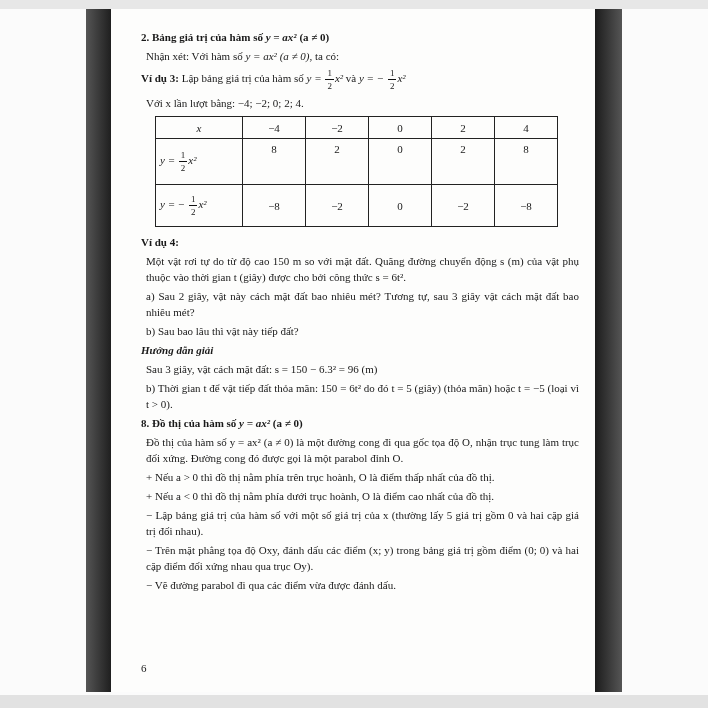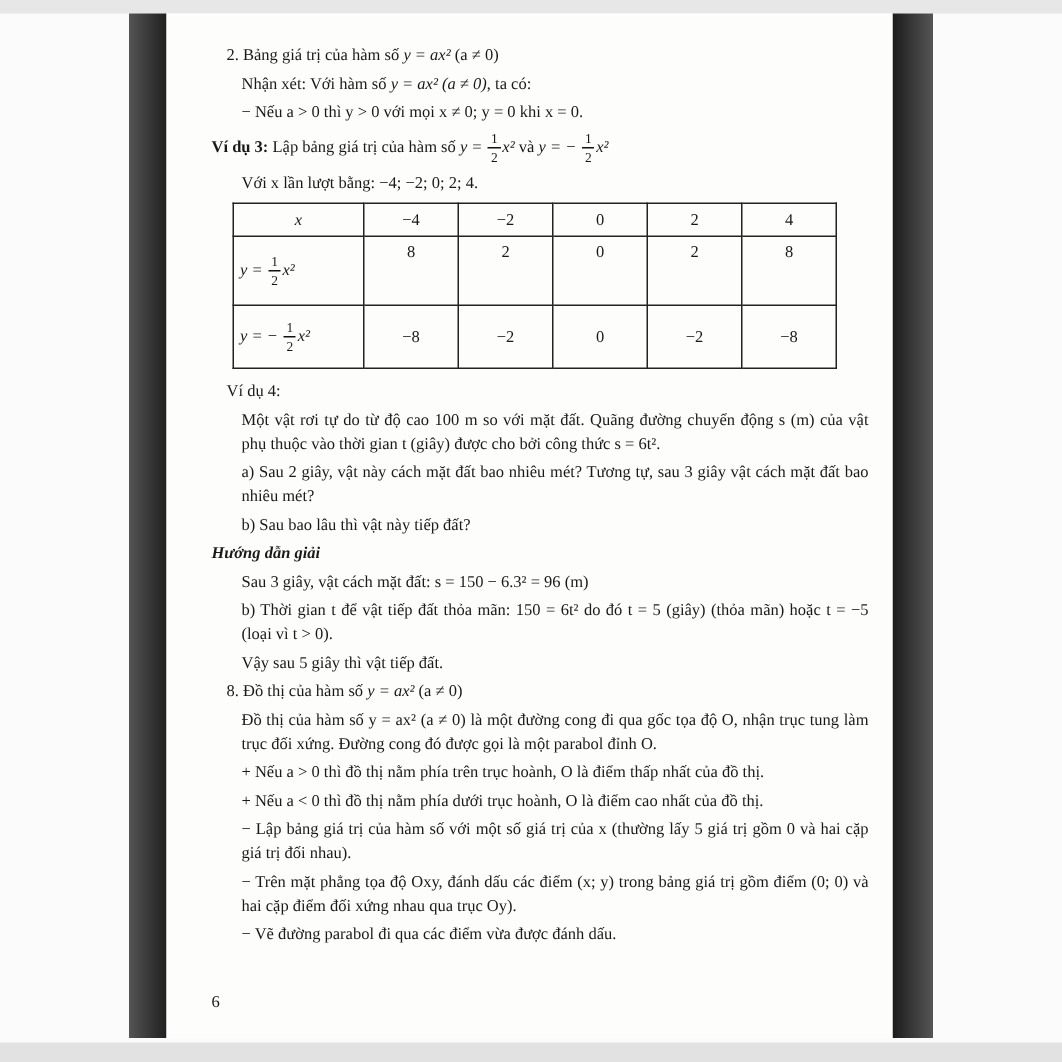--- a/index.html
+++ b/index.html
@@ -19,25 +19,25 @@
     position:absolute; left:595px; top:9px; width:27px; height:683px;
     background:linear-gradient(to left,#555,#1c1c1c);
   }
   .page {
     position:absolute; left:111px; top:9px; width:484px; height:683px;
     background:#fdfdfc; box-sizing:border-box;
     padding:20px 16px 0 30px;
     font-size:11px; line-height:16px;
   }
   .page p { margin-top:0; margin-bottom:3px; margin-right:0; text-align:justify; }
-  .h { font-weight:normal;margin-left:10px; }
+  .h { font-weight:bold; }
   .m { font-style:italic; }
   .bi { font-weight:bold; font-style:italic; }
   .center { text-align:center; }
-  .ind { margin-left:20px;font-family:Liberation Serif, serif; }
+  .ind { margin-left:5px;font-family:Liberation Serif, serif; }
   .frac {
     display:inline-flex; flex-direction:column; align-items:center;
     vertical-align:middle; margin:0 1px;
   }
   .frac .fn { border-bottom:1px solid #111; padding:0 2px; font-size:9px; line-height:12px; }
   .frac .fd { font-size:9px; line-height:12px; }
   table.vals { border-collapse:collapse; margin:5px 0 7px 14px; }
   .vals td { border:1px solid #222; font-size:11px; padding:0; }
   .vals td.lbl { width:78px; text-align:left; padding:2px 4px; }
   .vals td.val { width:62px; text-align:center; }
@@ -55,21 +55,20 @@
   <div class="edge-top"></div>
   <div class="bar-left"></div>
   <div class="bar-right"></div>
 
   <div class="page">
 
     <p class="h"><span>2. Bảng giá trị của hàm số </span><span class="m">y = ax²</span><span> (a ≠ 0)</span></p>
 
     <p class="ind"><span>Nhận xét: Với hàm số </span><span class="m">y = ax² (a ≠ 0)</span><span>, ta có:</span></p>
 
-    <p class="ind">− Nếu a &gt; 0 thì y &gt; 0 với mọi x ≠ 0; y = 0 khi x = 0.</p>
 
     <p>
       <b>Ví dụ 3: </b><span>Lập bảng giá trị của hàm số </span><span class="m">y = </span><span class="frac">
           <span class="fn">1</span>
           <span class="fd">2</span>
         </span><span class="m">x²</span><span> và </span><span class="m">y = − </span><span class="frac">
           <span class="fn">1</span>
           <span class="fd">2</span>
         </span><span class="m">x²</span>
     </p>
@@ -105,29 +104,28 @@
         <td class="val">−8</td>
         <td class="val">−2</td>
         <td class="val">0</td>
         <td class="val">−2</td>
         <td class="val">−8</td>
       </tr>
     </tbody>
       </table>
 
     <p class="h">Ví dụ 4:</p>
-    <p class="ind">Một vật rơi tự do từ độ cao 100 m so với mặt đất. Quãng đường chuyển động s (m) của vật phụ thuộc vào thời gian t (giây) được cho bởi công thức s = 6t².</p>
+    <p class="ind">Một vật rơi tự do từ độ cao 150 m so với mặt đất. Quãng đường chuyển động s (m) của vật phụ thuộc vào thời gian t (giây) được cho bởi công thức s = 6t².</p>
     <p class="ind">a) Sau 2 giây, vật này cách mặt đất bao nhiêu mét? Tương tự, sau 3 giây vật cách mặt đất bao nhiêu mét?</p>
     <p class="ind">b) Sau bao lâu thì vật này tiếp đất?</p>
 
     <p class="center bi">Hướng dẫn giải</p>
 
     <p class="ind">Sau 3 giây, vật cách mặt đất: s = 150 − 6.3² = 96  (m)</p>
     <p class="ind">b) Thời gian t để vật tiếp đất thỏa mãn: 150 = 6t²  do đó t = 5 (giây) (thỏa mãn) hoặc t = −5 (loại vì t &gt; 0).</p>
-    <p class="ind">Vậy sau 5 giây thì vật tiếp đất.</p>
 
     <p class="h"><span>8. Đồ thị của hàm số </span><span class="m">y = ax²</span><span> (a ≠ 0)</span></p>
 
     <p class="ind">Đồ thị của hàm số y = ax² (a ≠ 0) là một đường cong đi qua gốc tọa độ O, nhận trục tung làm trục đối xứng. Đường cong đó được gọi là một parabol đỉnh O.</p>
     <p class="ind">+ Nếu a &gt; 0 thì đồ thị nằm phía trên trục hoành, O là điểm thấp nhất của đồ thị.</p>
     <p class="ind">+ Nếu a &lt; 0 thì đồ thị nằm phía dưới trục hoành, O là điểm cao nhất của đồ thị.</p>
 
     <p class="ind">− Lập bảng giá trị của hàm số với một số giá trị của x (thường lấy 5 giá trị gồm 0 và hai cặp giá trị đối nhau).</p>
     <p class="ind">− Trên mặt phẳng tọa độ Oxy, đánh dấu các điểm (x; y) trong bảng giá trị gồm điểm (0; 0) và hai cặp điểm đối xứng nhau qua trục Oy).</p>
     <p class="ind">− Vẽ đường parabol đi qua các điểm vừa được đánh dấu.</p>

